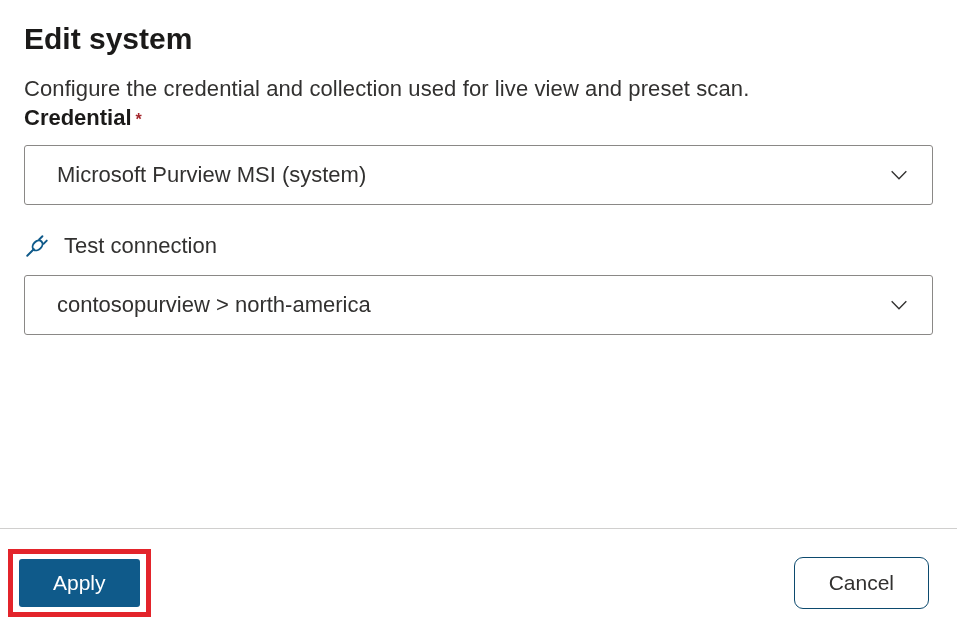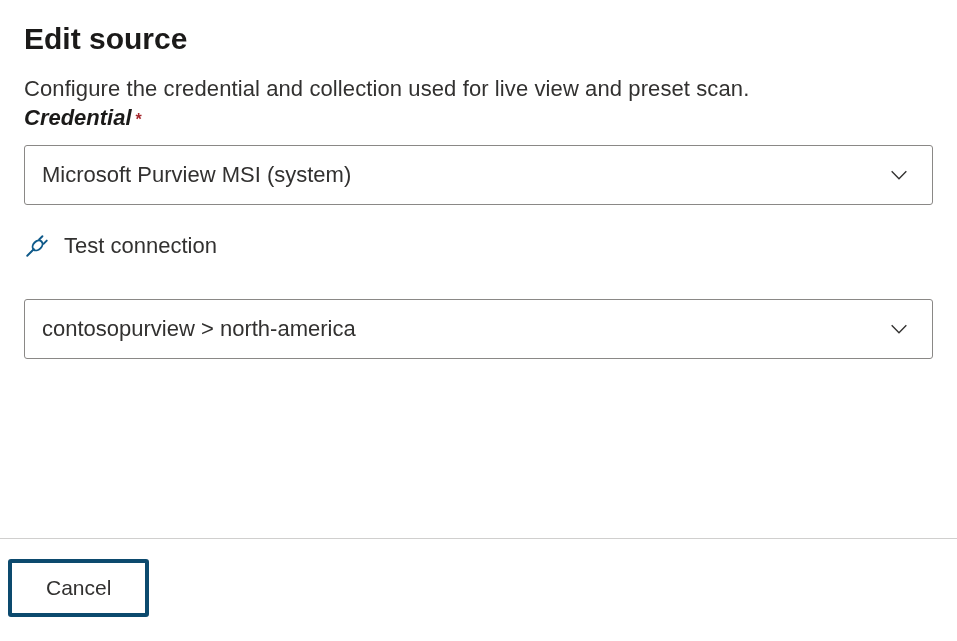--- a/index.html
+++ b/index.html
@@ -32,53 +32,52 @@
     }
     .field-group {
       margin-bottom: 28px;
     }
     .field-label {
       font-size: 22px;
       font-weight: 600;
       color: #1b1a19;
       display: inline-block;
       margin-bottom: 14px;
-      font-style: italic;
     }
     .required-asterisk {
       color: #a4262c;
       font-weight: 600;
       margin-left: 4px;
     }
     .dropdown {
       width: 100%;
       border: 1px solid #8a8886;
       background: #ffffff;
       border-radius: 3px;
       height: 60px;
       display: flex;
       align-items: center;
       justify-content: space-between;
-      padding: 0 22px 0 17px;
+      padding: 0 22px 0 32px;
       cursor: pointer;
       font-size: 22px;
       color: #323130;
     }
     .dropdown-value {
       font-size: 22px;
     }
     .chevron-icon {
       flex-shrink: 0;
     }
     .test-connection {
       display: flex;
       align-items: center;
       gap: 14px;
       margin-top: 28px;
-      margin-bottom: 40px;
+      margin-bottom: 16px;
       cursor: pointer;
     }
     .plug-icon {
       flex-shrink: 0;
     }
     .test-connection-label {
       font-size: 22px;
       color: #323130;
     }
     .footer {
@@ -103,33 +102,33 @@
       border: none;
       font-size: 21px;
       font-family: inherit;
       padding: 12px 34px;
       border-radius: 3px;
       cursor: pointer;
     }
     .btn-cancel {
       background: #ffffff;
       color: #323130;
-      border: 4px solid #0c4a6e;
+      border: 1px solid #0c4a6e;
       font-size: 21px;
       font-family: inherit;
       padding: 13px 34px;
-      border-radius: 3px;
+      border-radius: 9px;
       cursor: pointer;
     }
   </style>
 </head>
 <body>
 
 <div class="content">
-  <h1 class="page-title">Edit source</h1>
+  <h1 class="page-title">Edit system</h1>
   <p class="description">Configure the credential and collection used for live view and preset scan.</p>
 
   <div class="field-group">
     <div>
       <span class="field-label">Credential</span><span class="required-asterisk">*</span>
     </div>
     <div class="dropdown">
       <span class="dropdown-value">Microsoft Purview MSI (system)</span>
       <svg class="chevron-icon" width="22" height="22" viewBox="0 0 24 24" fill="none" stroke="#323130" stroke-width="1.5">
         <polyline points="4 8 12 16 20 8"></polyline>
@@ -151,14 +150,17 @@
     <div class="dropdown">
       <span class="dropdown-value">contosopurview &gt; north-america</span>
       <svg class="chevron-icon" width="22" height="22" viewBox="0 0 24 24" fill="none" stroke="#323130" stroke-width="1.5">
         <polyline points="4 8 12 16 20 8"></polyline>
       </svg>
     </div>
   </div>
 </div>
 
 <div class="footer">
+  <div class="apply-wrap">
+    <button class="btn-apply">Apply</button>
+  </div>
   <button class="btn-cancel">Cancel</button>
 </div>
 
 </body></html>

